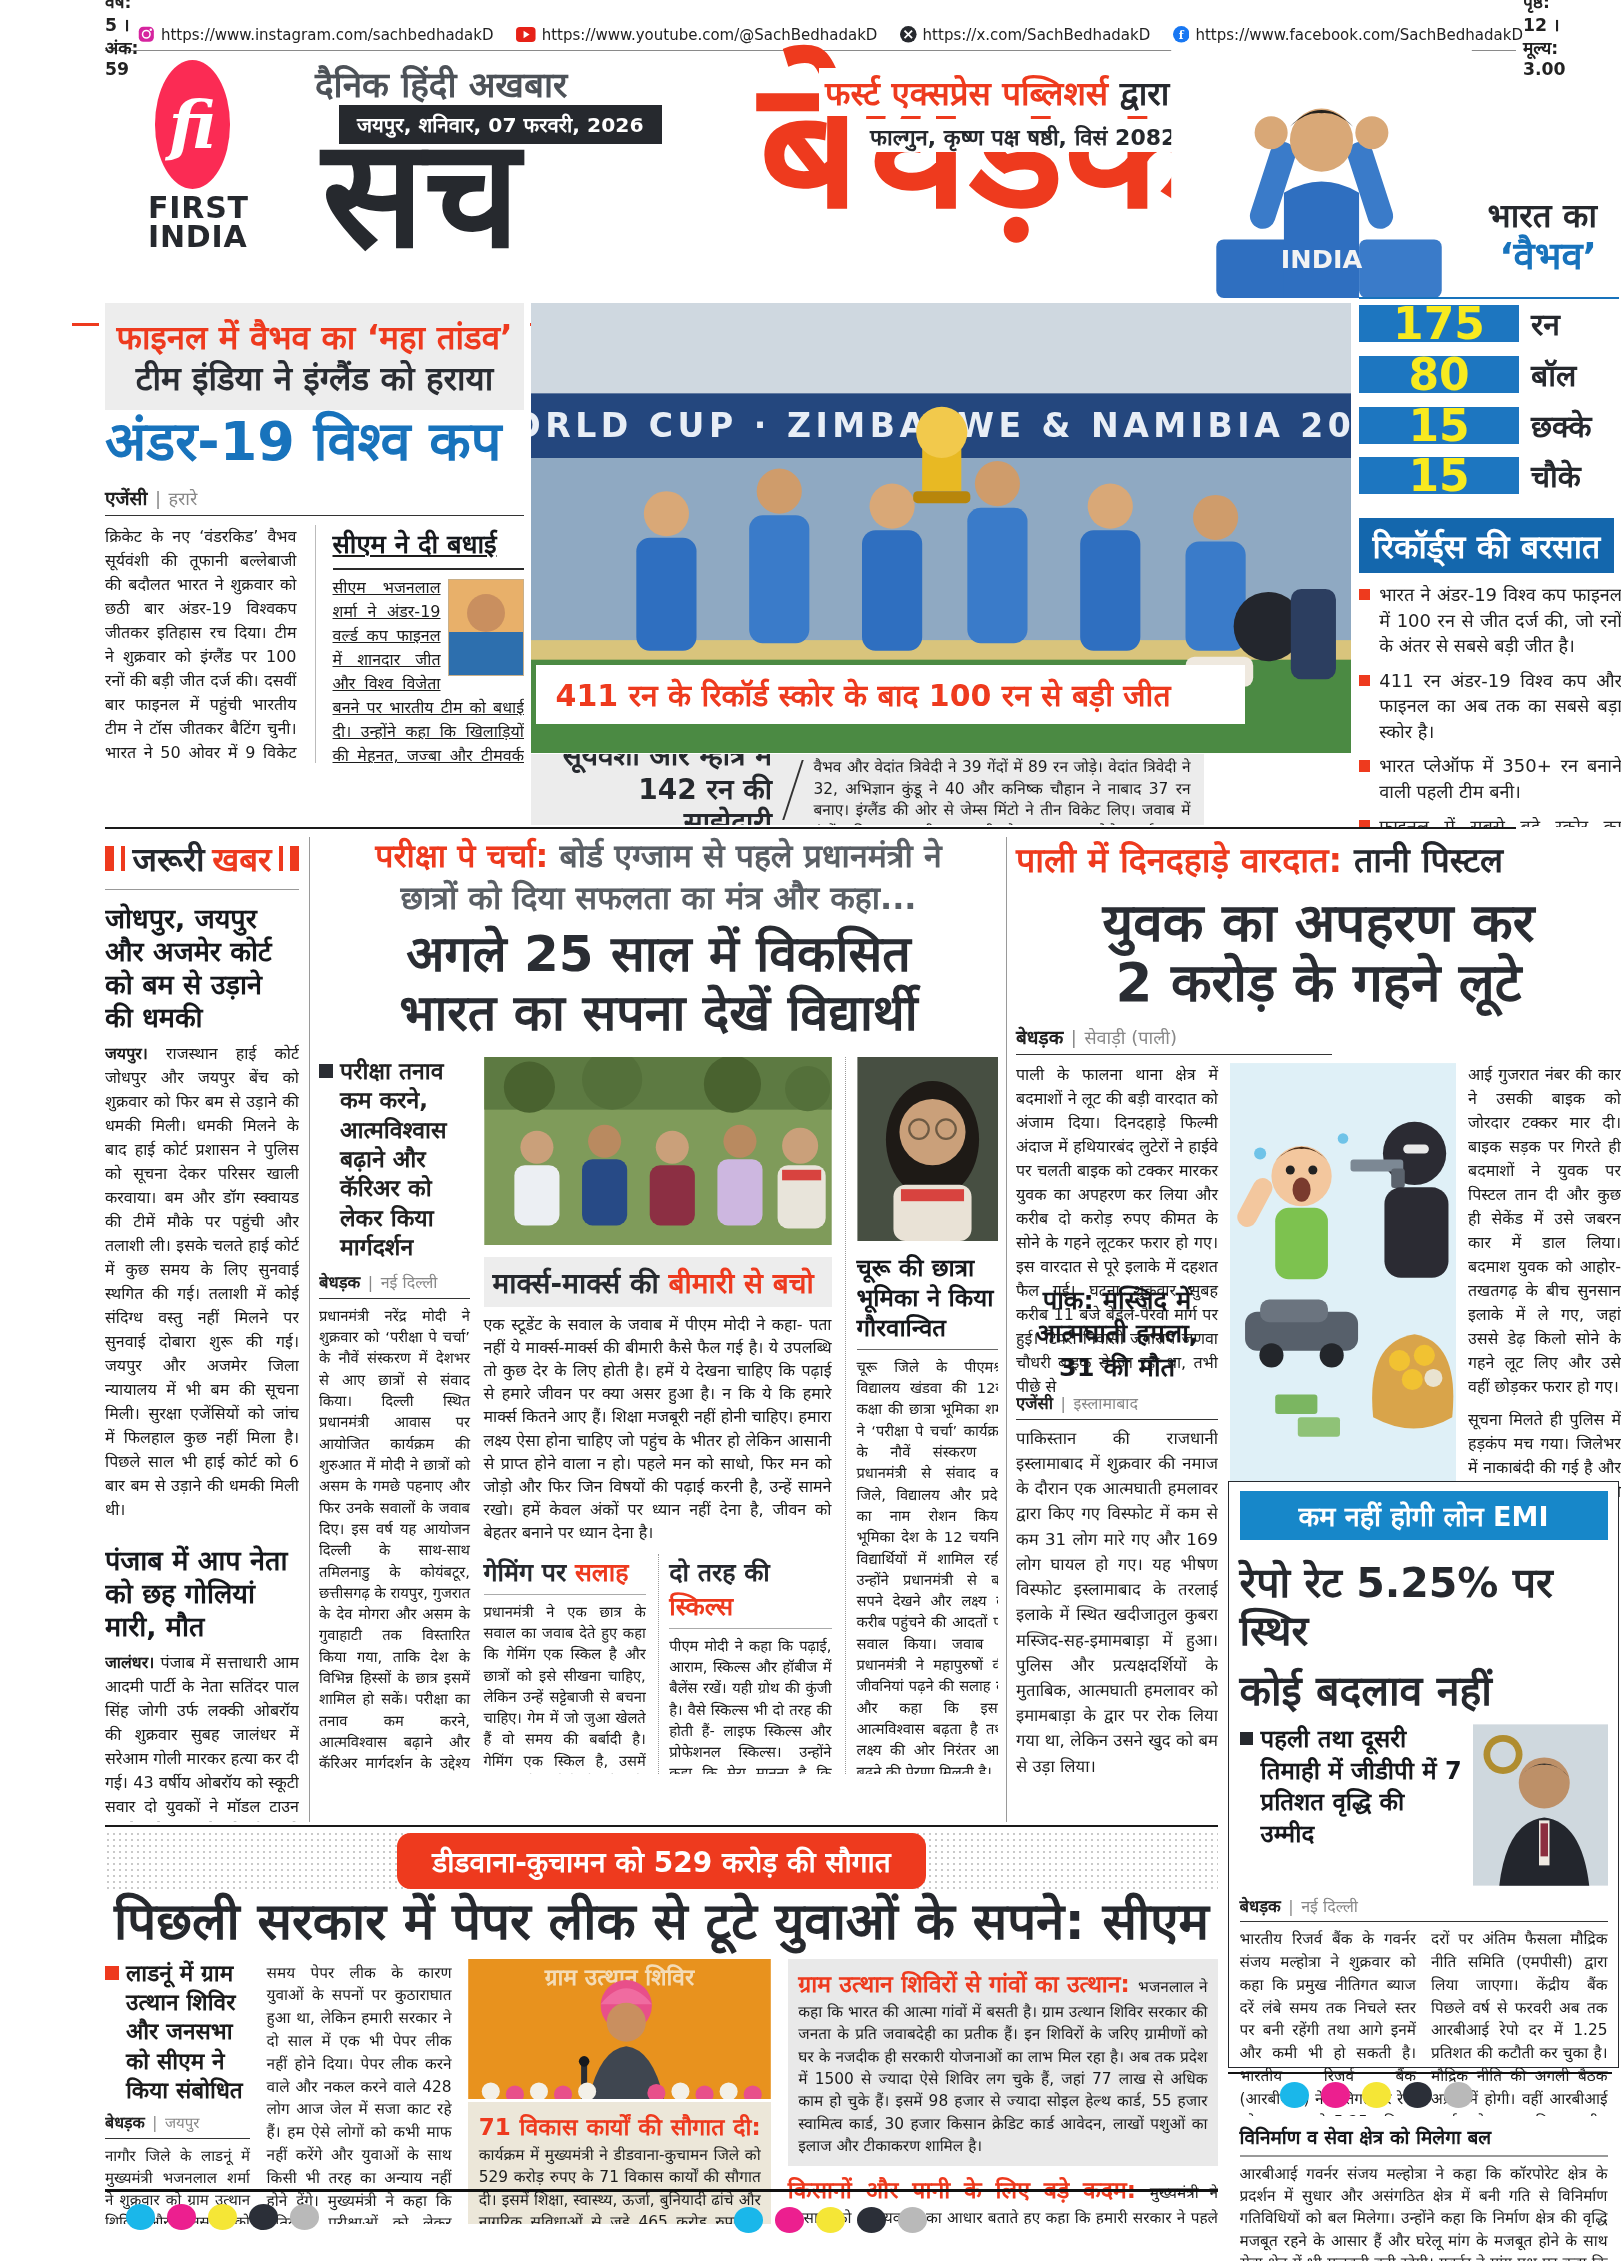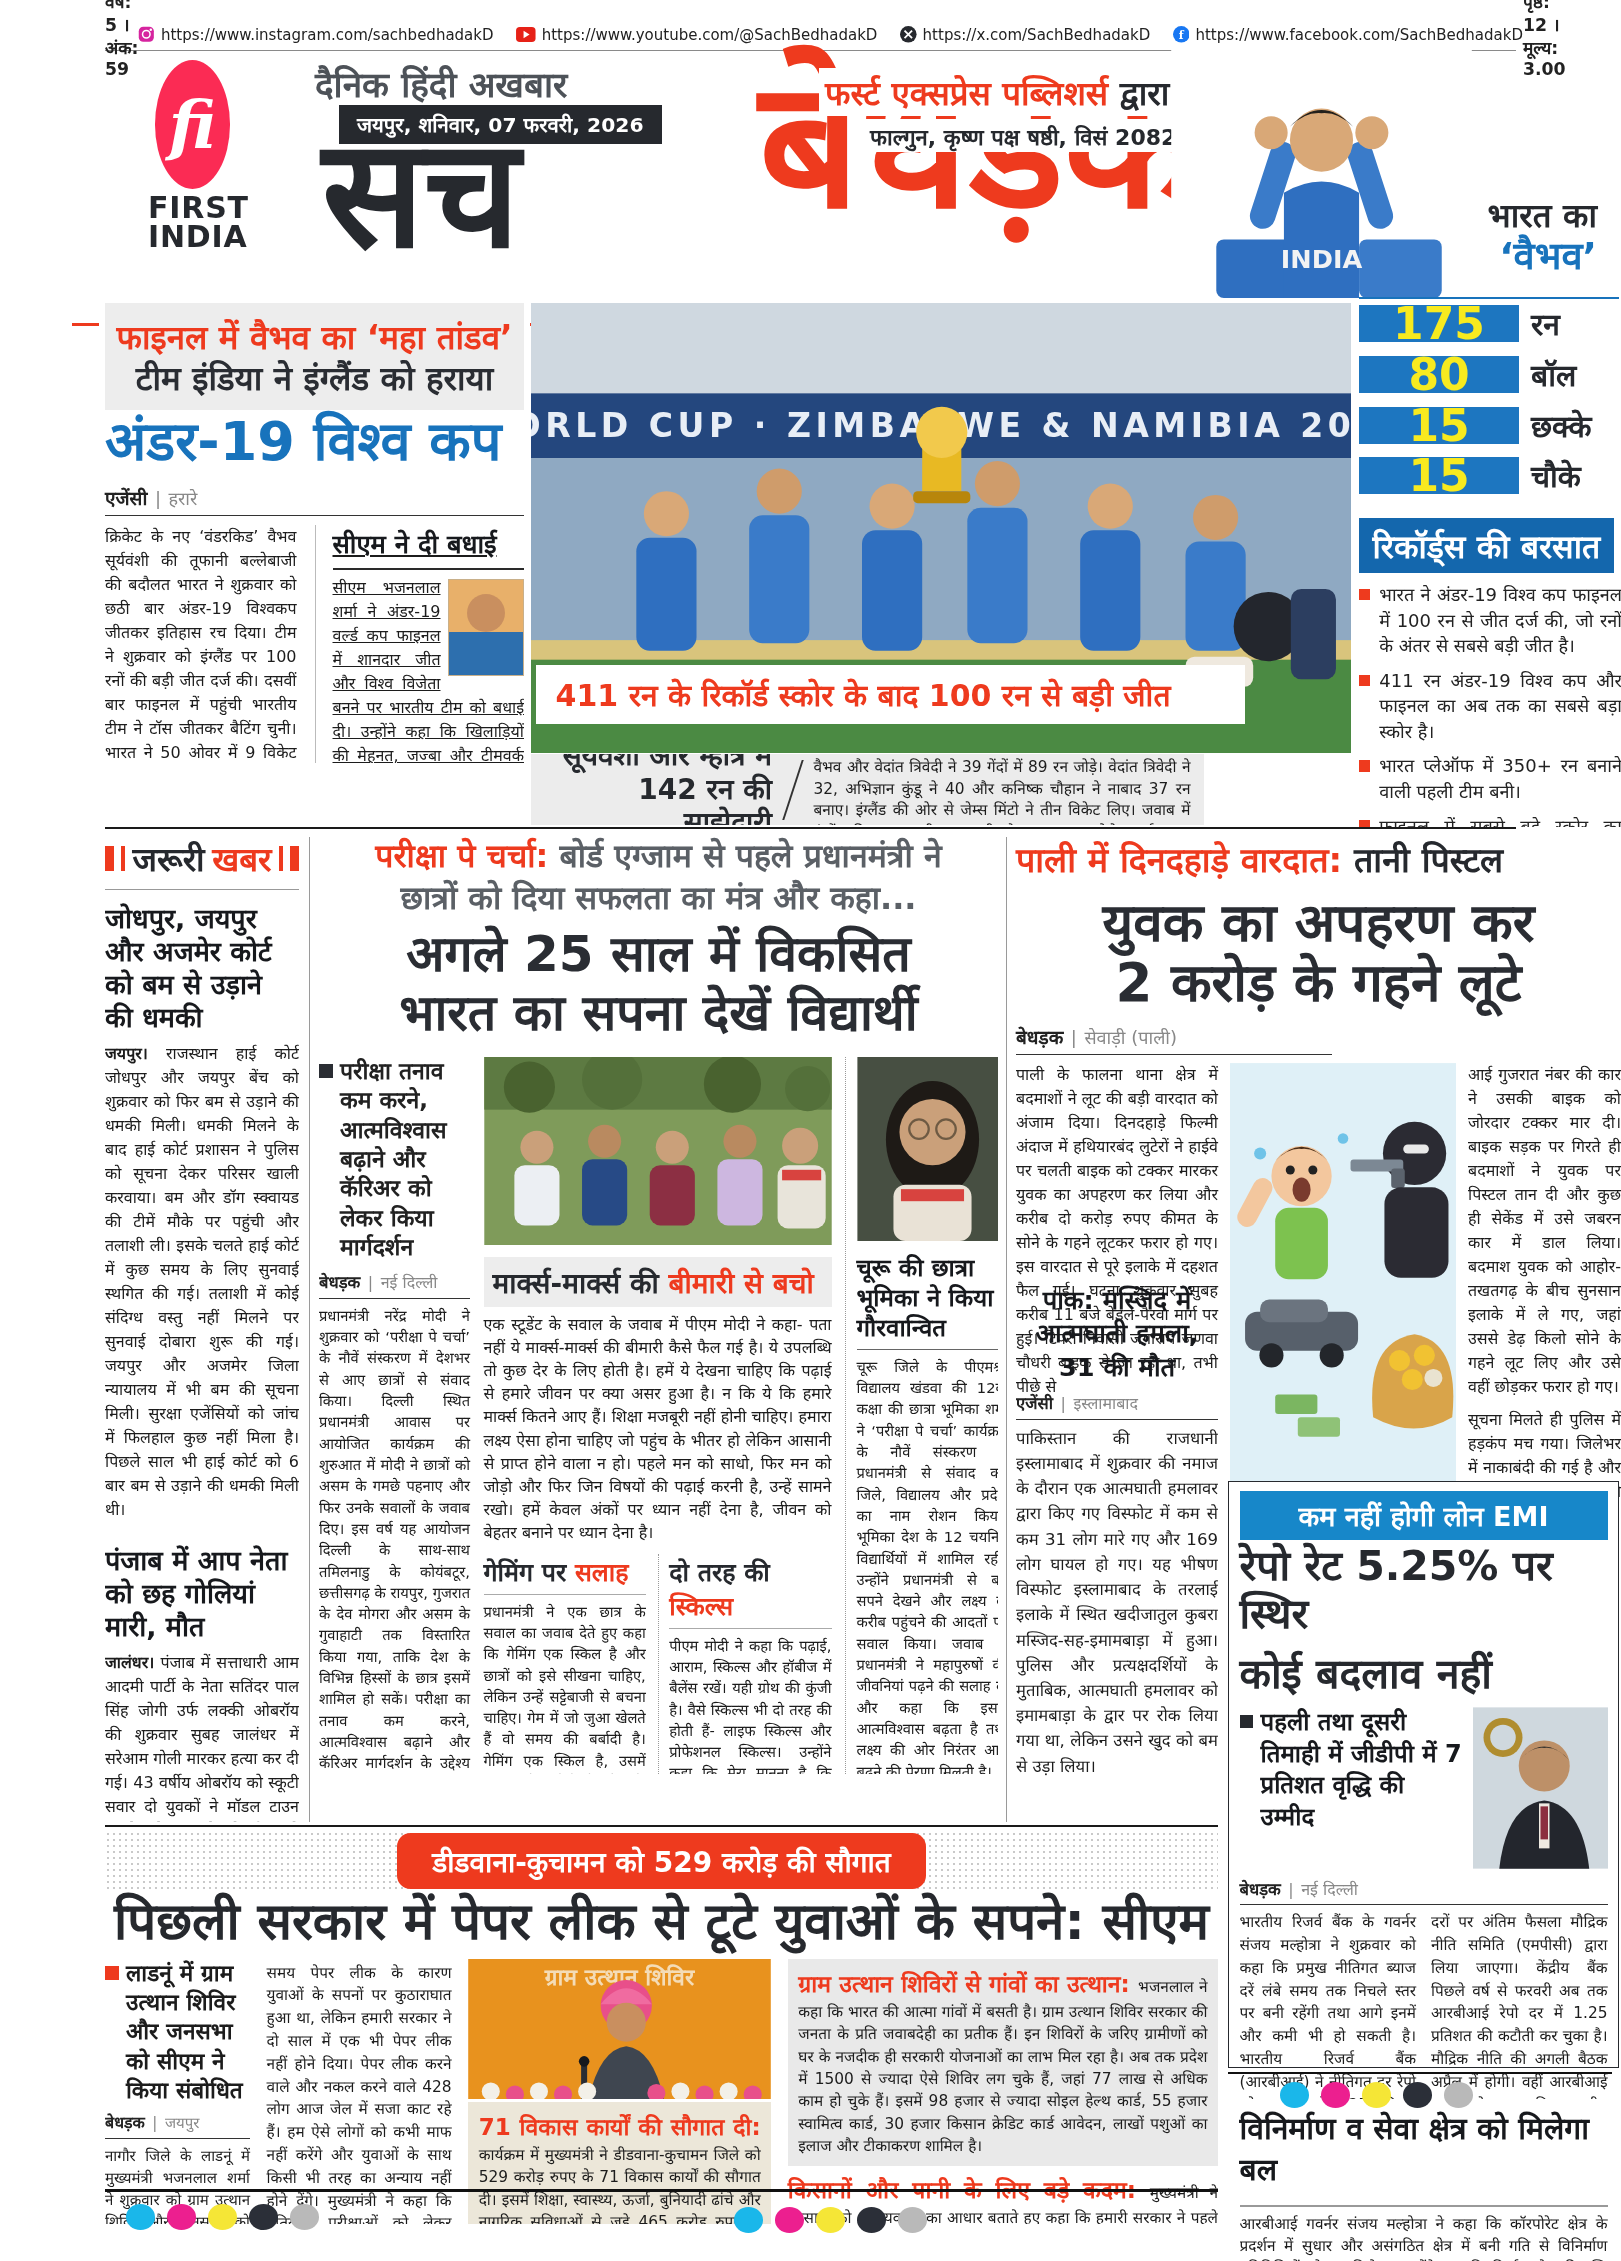--- a/index.html
+++ b/index.html
@@ -109,27 +109,27 @@
   .pali-kick{font-size:34px;font-weight:900;}
   .pali-h{text-align:center;font-size:53px;font-weight:900;color:#2a2d33;line-height:1.14;}
   .pali-row{display:flex;gap:12px;margin-top:7.5px;height:437px;overflow:hidden;}
   .pali-c{font-size:16px;line-height:1.5;}
   .pak{left:1016px;top:1284px;width:202px;height:521px;overflow:hidden;}
   .pak-h{font-size:25.6px;font-weight:900;text-align:center;line-height:1.3;color:#17191d;}
 
   
   .emi{left:1228px;top:1481px;width:391px;height:587px;border:1.5px solid #26292e;padding:9px 10.5px;box-sizing:border-box;background:#fff;}
   .emi-bar{background:#1787c9;color:#fff;font-size:27px;font-weight:900;text-align:center;padding:6px 4.5px;}
-  .emi-h{margin-top:2px;font-size:41px;font-weight:900;color:#26292e;line-height:1.18;}
+  .emi-h{margin-top:19px;font-size:41px;font-weight:900;color:#26292e;line-height:1.18;}
   .emi-row{display:flex;gap:10.5px;margin-top:9px;}
   .emi-blt{flex:1;display:flex;gap:7.5px;}
   .emi-blt .t{font-size:24px;font-weight:900;line-height:1.32;color:#17191d;}
   .emi-cols{display:flex;gap:15px;margin-top:6px;height:188px;overflow:hidden;}
   .emi-col{flex:1;font-size:15.4px;line-height:1.48;}
-  .emi-sub{margin-top:7.5px;font-size:30px;font-weight:900;color:#17191d;border-bottom:2.3px solid #999;padding-bottom:16px;}
+  .emi-sub{margin-top:7.5px;font-size:19px;font-weight:900;color:#17191d;border-bottom:2.3px solid #999;padding-bottom:5px;}
   .emi-sbody{margin-top:6px;font-size:15.4px;line-height:1.45;height:99px;overflow:hidden;}
 
   
   .bottom{left:105px;top:1831px;width:1113px;}
   .dotband{height:59px;background-image:radial-gradient(#c9c9c9 1.2px,transparent 1.4px);background-size:6px 6px;
            display:flex;align-items:center;justify-content:center;}
   .badge{background:#ee3a1e;color:#fff;font-size:28px;font-weight:900;padding:9px 35px;border-radius:13.5px;}
   .cm-h{text-align:center;font-size:51px;font-weight:900;color:#26292e;margin-top:4.5px;line-height:1.05;}
   .cm-row{display:flex;gap:16.6px;margin-top:10.5px;height:265px;overflow:hidden;}
   .cm-c1{flex:0 0 145px;}

